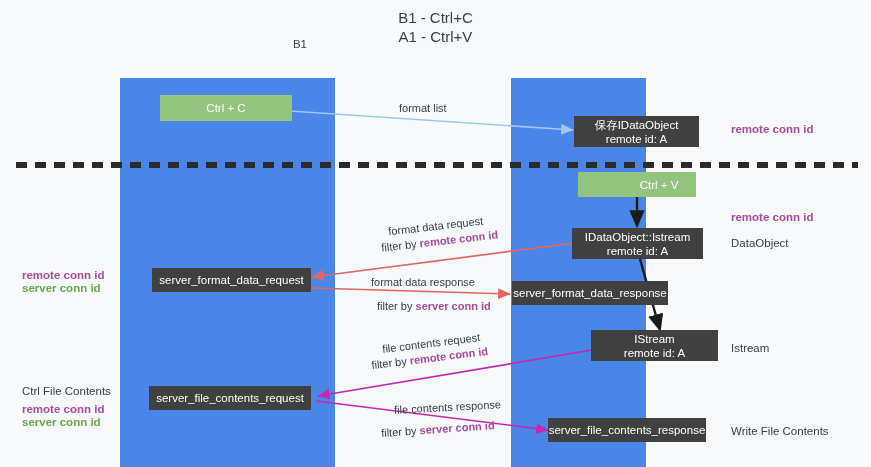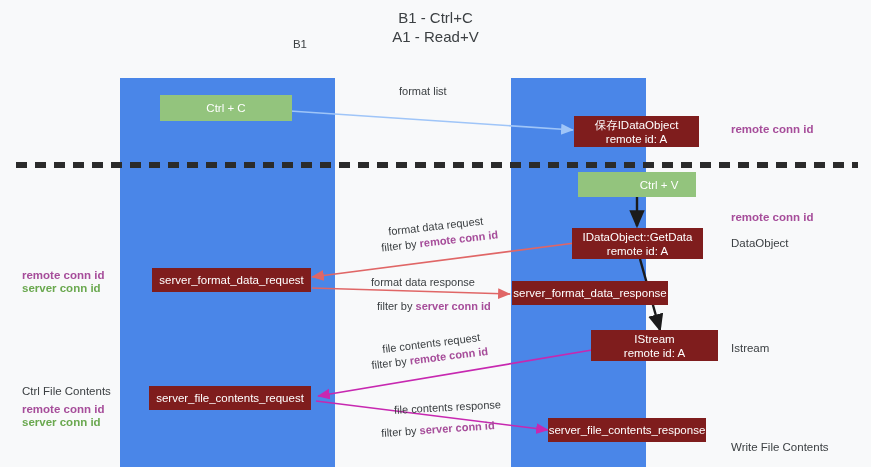--- a/index.html
+++ b/index.html
@@ -23,21 +23,21 @@
 
   
   #title{position:absolute;left:0;top:8px;width:871px;text-align:center;
          color:#3c4043;font-size:15px;line-height:19px;}
 
   
   .node{position:absolute;display:flex;flex-direction:column;align-items:center;
         justify-content:center;color:#ffffff;font-size:11.5px;line-height:14px;
         text-align:center;box-sizing:border-box;}
   .green{background:#93c47d;}
-  .orange{background:#7f1d1d;}
+  .orange{background:#404040;}
 
   
   .ann{position:absolute;font-size:11.5px;line-height:15px;white-space:nowrap;}
   .ann.bold{font-weight:bold;}
   .purple{color:#a64d9a;}
   .green-t{color:#6aa84f;}
   .dark{color:#3c4043;text-align:right;}
 
   
   .elabel{position:absolute;font-size:11px;line-height:14px;white-space:nowrap;color:#3c4043;}
@@ -45,21 +45,21 @@
 
   svg#wires{position:absolute;left:0;top:0;width:871px;height:467px;pointer-events:none;}
 </style>
 </head>
 <body>
 
 <div id="stage">
 
   <div id="title">
     <span>B1 - Ctrl+C</span><br>
-    <span>A1 - Read+V</span>
+    <span>A1 - Ctrl+V</span>
   </div>
 
   <div class="lane-head" style="left:147px;top:37px;width:160px;text-align:right;">
     <span class="l1">B1</span>
     <span class="l2">connection</span>
   </div>
 
   <div class="lane lane-b1"></div>
   <div class="lane" style="left:511px;top:78px;width:135px;height:389px;"></div>
 
@@ -105,21 +105,21 @@
   <div class="node orange" style="left:574px;top:116px;width:125px;height:31px;">
     <span>保存IDataObject</span>
     <span>remote id: A</span>
   </div>
 
   <div class="node green" style="left:578px;top:172px;width:118px;height:25px;padding-left:44px;">
     <span>Ctrl + V</span>
   </div>
 
   <div class="node orange" style="left:572px;top:228px;width:131px;height:31px;">
-    <span>IDataObject::GetData</span>
+    <span>IDataObject::Istream</span>
     <span>remote id: A</span>
   </div>
 
   <div class="node orange" style="left:512px;top:281px;width:156px;height:24px;">
     <span>server_format_data_response</span>
   </div>
 
   <div class="node orange" style="left:152px;top:268px;width:159px;height:24px;">
     <span>server_format_data_request</span>
   </div>
@@ -130,21 +130,21 @@
   </div>
 
   <div class="node orange" style="left:548px;top:418px;width:158px;height:24px;">
     <span>server_file_contents_response</span>
   </div>
 
   <div class="node orange" style="left:149px;top:386px;width:162px;height:24px;">
     <span>server_file_contents_request</span>
   </div>
 
-  <div class="elabel" style="left:399px;top:84px;">
+  <div class="elabel" style="left:399px;top:101px;">
     <span>format list</span>
   </div>
 
   <div class="elabel" style="left:388px;top:219px;transform:rotate(-6.5deg);">
     <span>format data request</span>
   </div>
   <div class="elabel" style="left:381px;top:234px;transform:rotate(-6.5deg);">
     <span>filter by </span><span class="hl purple">remote conn id</span>
   </div>
 
@@ -170,21 +170,21 @@
   </div>
 
   <div class="ann bold purple" style="left:731px;top:122px;">remote conn id</div>
 
   <div class="ann bold purple" style="left:731px;top:210px;">remote conn id</div>
 
   <div class="ann dark" style="left:731px;top:236px;">DataObject</div>
 
   <div class="ann dark" style="left:731px;top:341px;">Istream</div>
 
-  <div class="ann dark" style="left:731px;top:424px;margin-top:16px;">Write File Contents</div>
+  <div class="ann dark" style="left:731px;top:424px;">Write File Contents</div>
 
   <div class="ann bold purple" style="left:22px;top:268px;">remote conn id</div>
   <div class="ann bold green-t" style="left:22px;top:281px;">server conn id</div>
 
   <div class="ann dark" style="left:22px;top:384px;">Ctrl File Contents</div>
   <div class="ann bold purple" style="left:22px;top:402px;">remote conn id</div>
   <div class="ann bold green-t" style="left:22px;top:415px;">server conn id</div>
 
 </div>
 

